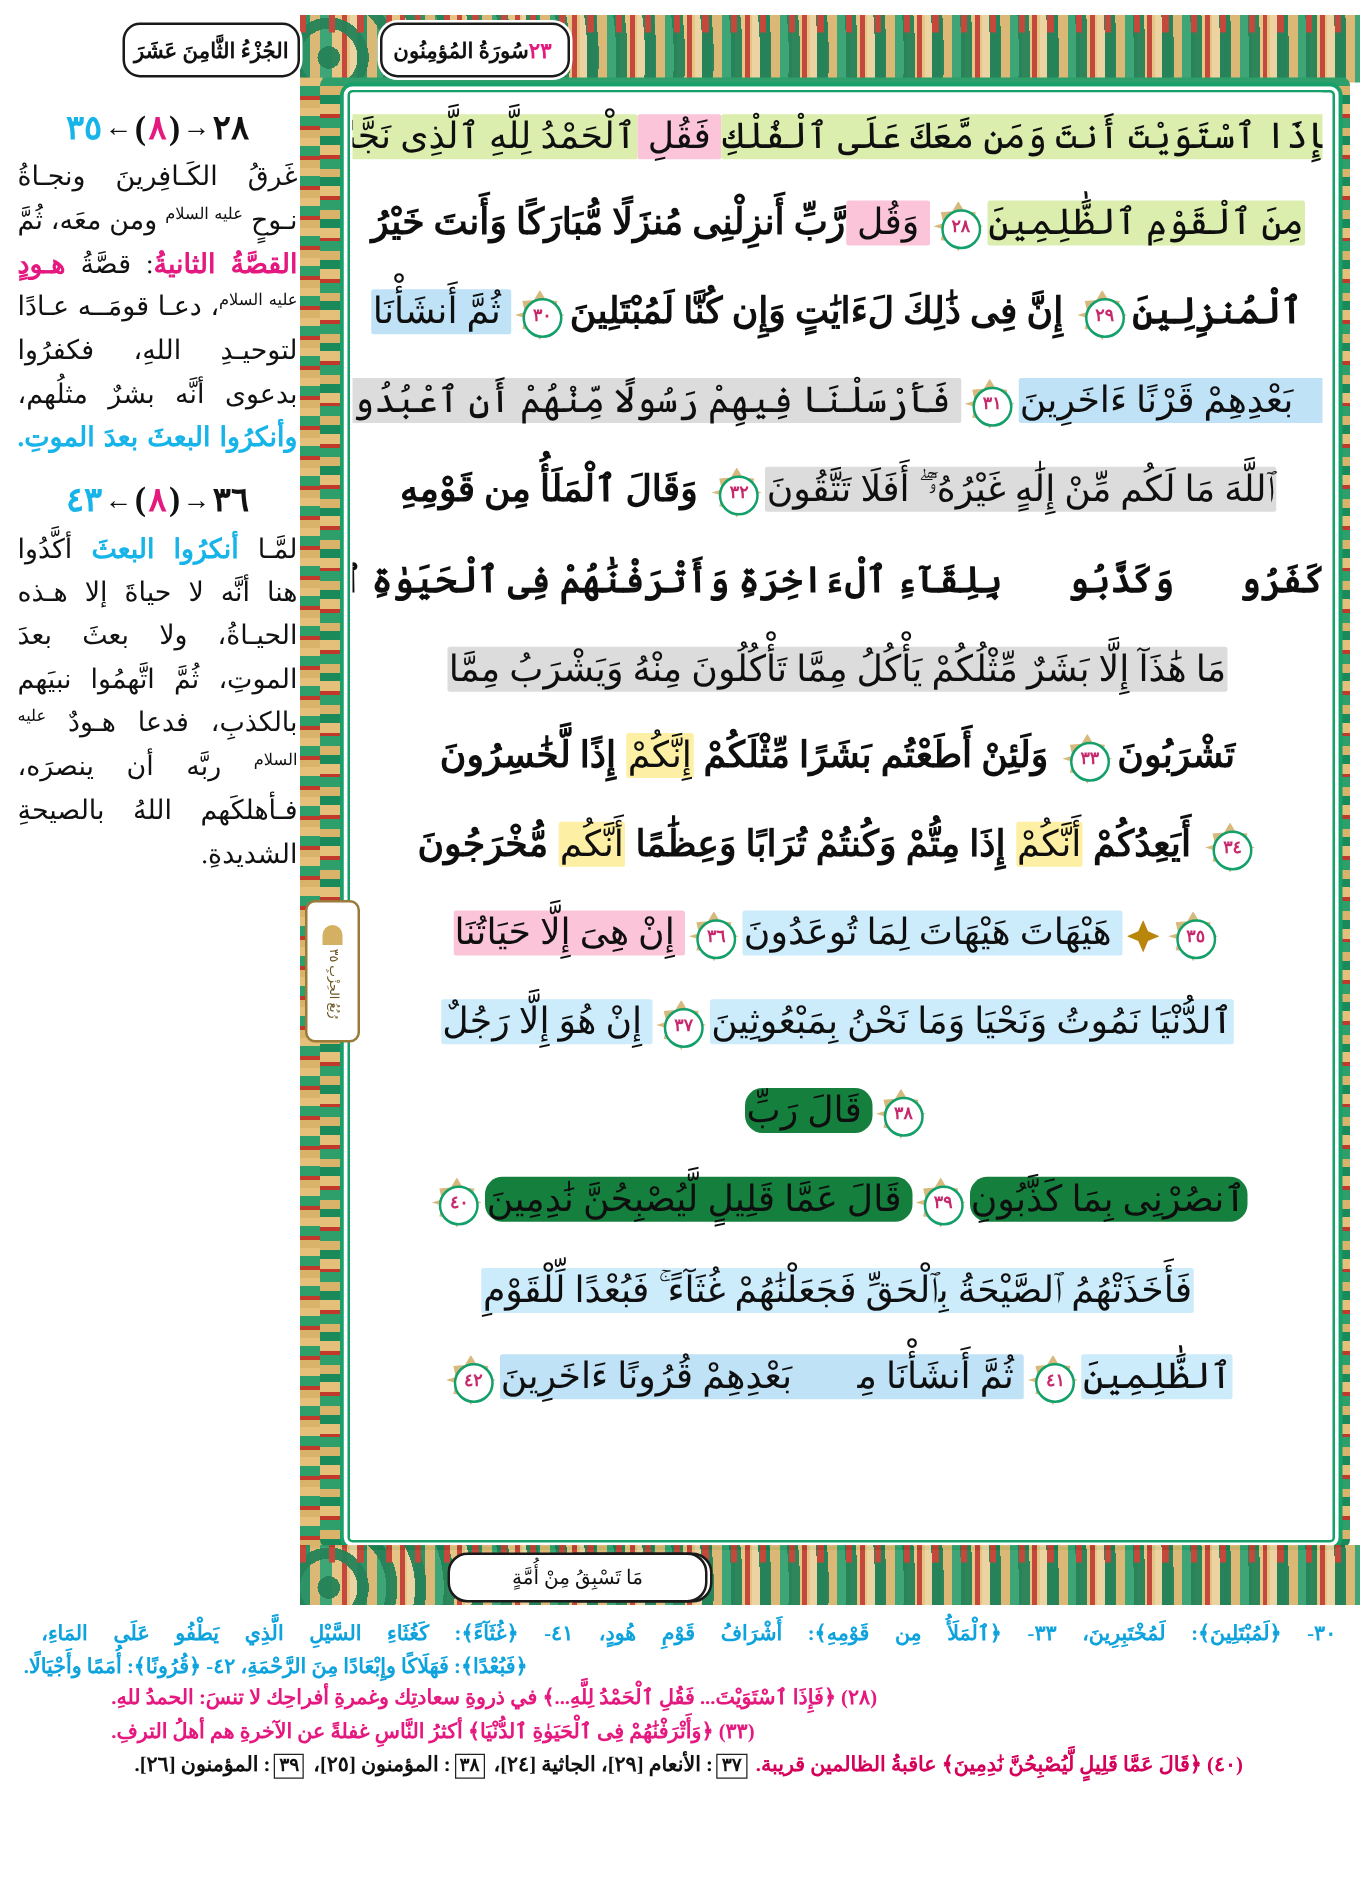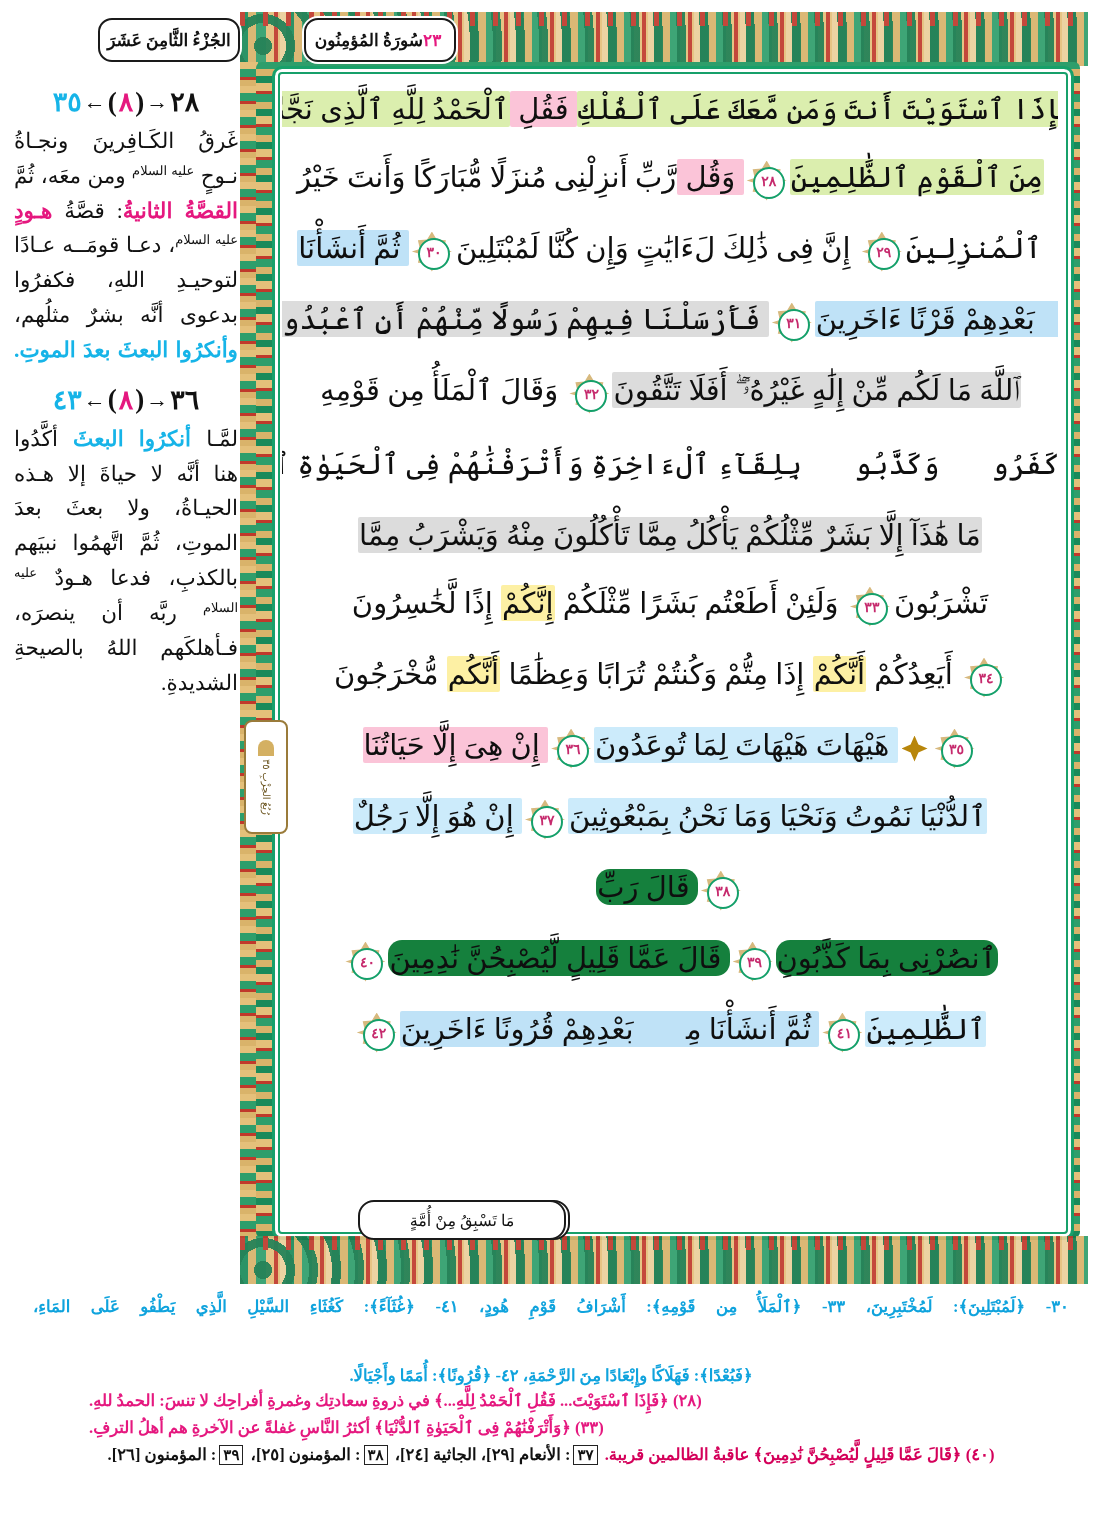--- a/index.html
+++ b/index.html
@@ -49,21 +49,21 @@
   }
   .cartouche span{
     font-size:17px;color:#111;font-weight:700;white-space:nowrap;
     font-family:"Liberation Serif", serif;
   }
   .cartouche .num{color:#e5187f;font-weight:700;margin-right:4px;}
   #surah-cartouche{right:640px;width:128px;}
   #juz-cartouche{left:98px;width:118px;}
 
   .foot-cartouche{
-    position:absolute;top:1200px;background:#fff;border:2px solid #1a1a1a;
+    position:absolute;top:1242px;background:#fff;border:2px solid #1a1a1a;
     border-radius:16px;height:36px;display:flex;align-items:center;
     justify-content:center;z-index:6;padding:0 12px;margin-left:48px;
   }
   #page-number-cartouche{left:398px;width:96px;}
   #page-number-cartouche span{font-size:20px;color:#111;font-weight:700;}
   #next-word-cartouche{right:530px;width:180px;}
   #next-word-cartouche span{font-size:16px;color:#111;}
 
   
   .frame-outer{
@@ -99,21 +99,21 @@
     letter-spacing:-0.5px;
   }
   .seg{padding:2px 1px;border-radius:2px;display:inline;}
   .hl-green   {background:#dbeeae;}
   .hl-pink    {background:#fbc4d8;}
   .hl-blue    {background:#bfe2f7;}
   .hl-grey    {background:#dcdcdc;}
   .hl-yellow  {background:#fdf0a4;}
   .hl-orange  {background:#15803d;border-radius:14px;}
   .hl-lightblue{background:#ccebfb;}
-  .hl-none{background:transparent;}
+  .hl-none{background:transparent;font-weight:bold;}
 
   
   .ayah{
     display:inline-flex;align-items:center;justify-content:center;
     width:40px;height:40px;margin:0 3px;vertical-align:middle;
     position:relative;flex:0 0 auto;
   }
   .ayah .star{
     position:absolute;inset:0;
     background:#d7b97e;
@@ -183,21 +183,21 @@
   
   .notes{
     position:absolute;left:19px;top:1294px;width:1064px;direction:rtl;
   }
   .note-line{
     font-size:16.5px;line-height:1.55;color:#0fa3dd;font-weight:700;
     text-align:center;font-family:"Liberation Serif", serif;
     white-space:nowrap;
   }
   .note-line.l1{text-align:justify;text-align-last:justify;padding:0 14px;}
-  .note-line.l2{text-align:center;margin-top:43px;}
+  .note-line.l2{text-align:left;}
   .note-pink{
     font-size:16.5px;line-height:1.62;color:#e5187f;font-weight:700;
     text-align:center;font-family:"Liberation Serif", serif;white-space:nowrap;
   }
   .note-pink.left{text-align:left;padding-left:70px;}
   .dark{color:#d4005a;margin-top:13px;}
   .boxnum{
     display:inline-block;border:1.5px solid #222;padding:0 3px;margin:0 3px;
     color:#111;font-size:15px;font-weight:700;line-height:1.25;
   }
@@ -328,20 +328,23 @@
             <span class="star"></span>
             <span class="inner">
               <span class="n">٣٩</span>
             </span>
           </span><span class="seg hl-orange"> قَالَ عَمَّا قَلِيلٍ لَّيُصْبِحُنَّ نَٰدِمِينَ</span><span class="ayah">
             <span class="star"></span>
             <span class="inner">
               <span class="n">٤٠</span>
             </span>
           </span></div>
+      </div>
+      <div class="qline">
+        <div class="qtext"><span class="seg hl-lightblue">فَأَخَذَتْهُمُ ٱلصَّيْحَةُ بِٱلْحَقِّ فَجَعَلْنَٰهُمْ غُثَآءً ۚ فَبُعْدًا لِّلْقَوْمِ</span></div>
       </div>
       <div class="qline">
         <div class="qtext"><span class="seg hl-lightblue">ٱلظَّٰلِمِينَ</span><span class="ayah">
             <span class="star"></span>
             <span class="inner">
               <span class="n">٤١</span>
             </span>
           </span><span class="seg hl-blue"> ثُمَّ أَنشَأْنَا مِنۢ بَعْدِهِمْ قُرُونًا ءَاخَرِينَ</span><span class="ayah">
             <span class="star"></span>
             <span class="inner">

